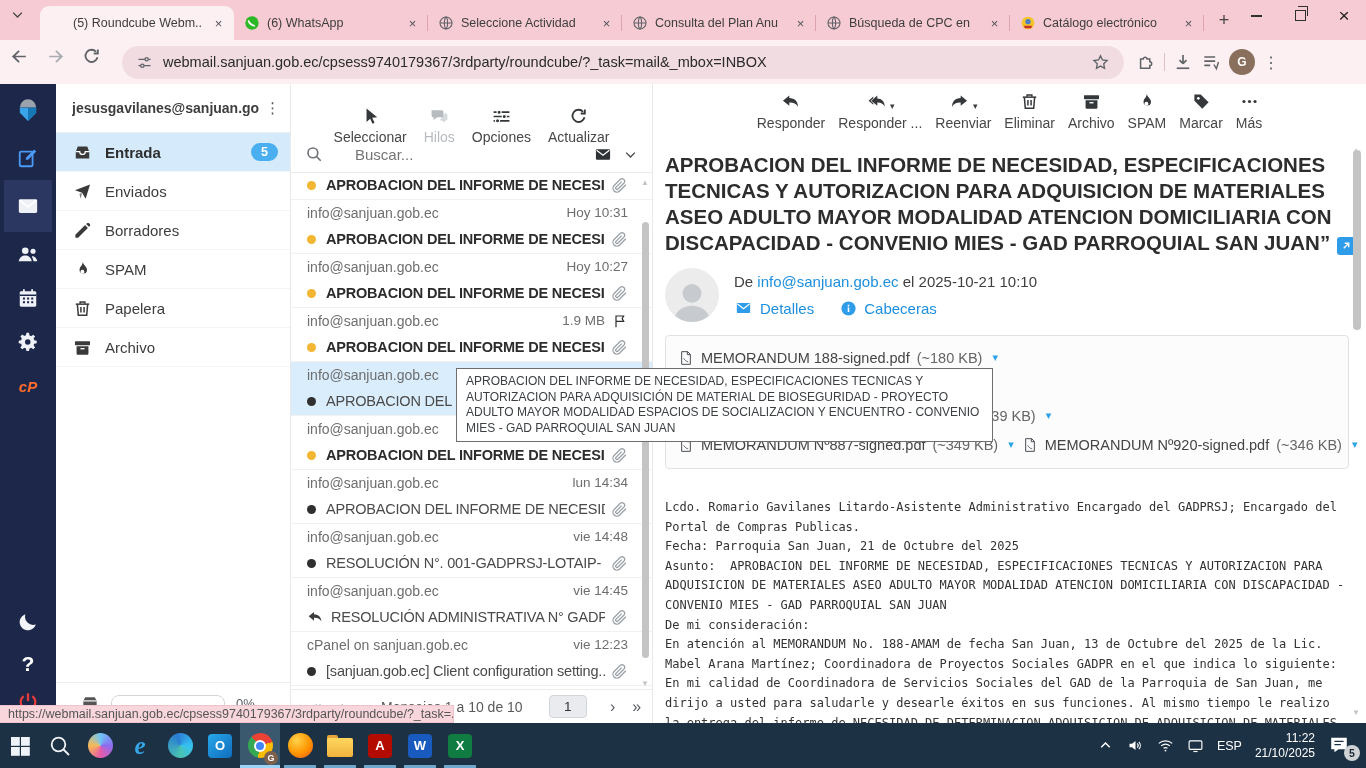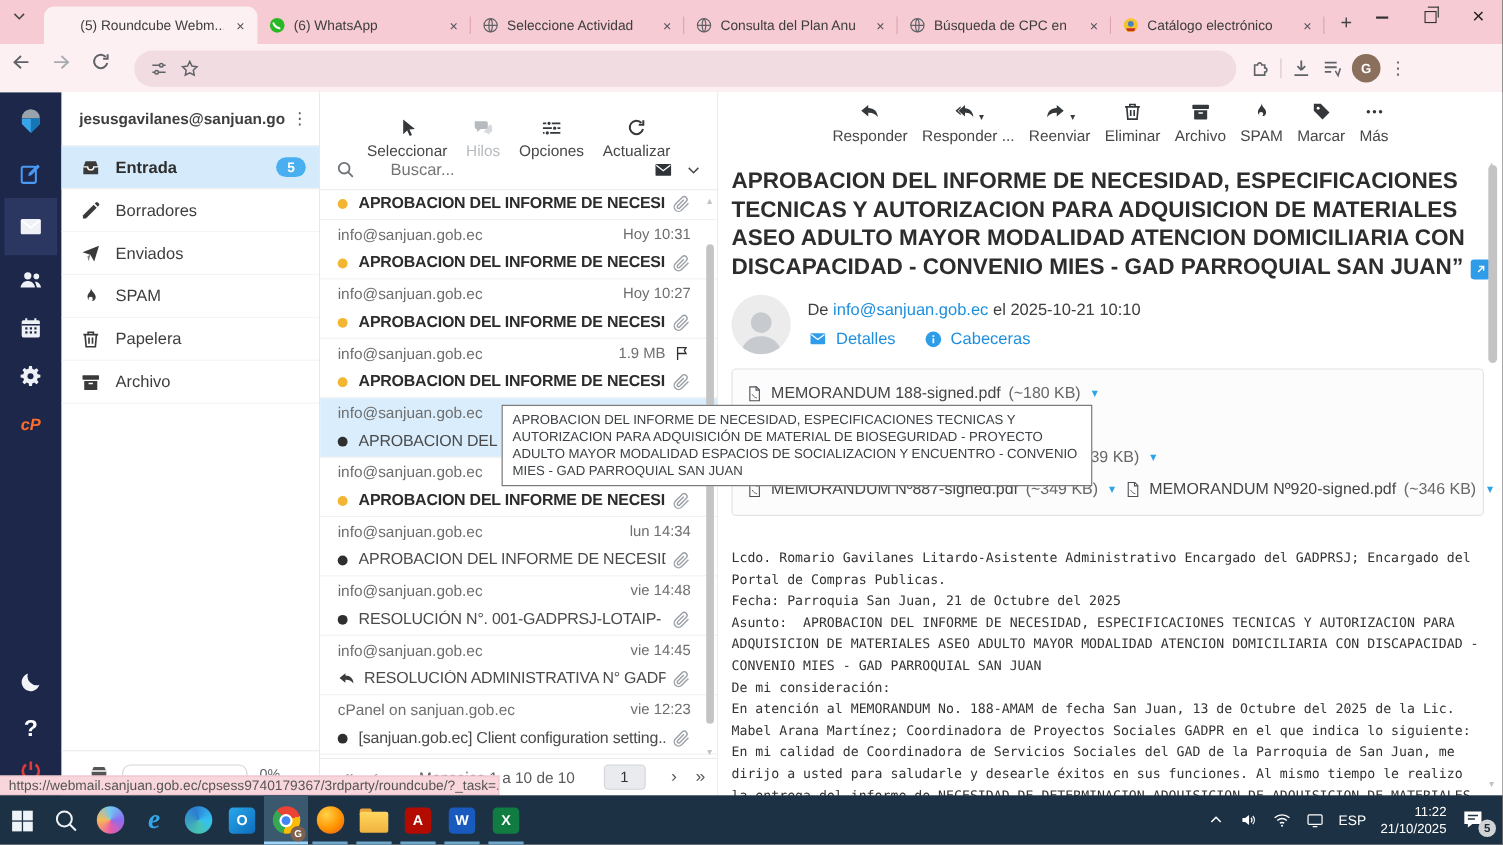--- a/index.html
+++ b/index.html
@@ -301,20 +301,21 @@
           </svg>
         </span></div>
     <div class="urlbar">
       <span class="i tuneic">
           <svg viewBox="0 0 24 24" fill="none" stroke="currentColor" stroke-width="1.9">
             <path d="M3.5 7.5h9M17.5 7.5h3M3.5 16.5h3M11.5 16.5h9"></path>
             <circle cx="15" cy="7.5" r="2.3"></circle>
             <circle cx="9" cy="16.5" r="2.3"></circle>
           </svg>
         </span>
+      <span class="url-text">webmail.sanjuan.gob.ec/cpsess9740179367/3rdparty/roundcube/?_task=mail&amp;_mbox=INBOX</span>
       <span class="i staric">
           <svg viewBox="0 0 24 24" fill="none" stroke="currentColor" stroke-width="1.7">
             <path d="M12 3.6l2.5 5.2 5.8.8-4.2 4 1 5.8L12 16.6l-5.1 2.8 1-5.8-4.2-4 5.8-.8z"></path>
           </svg>
         </span>
     </div>
     <div class="nav-right">
       <span class="i">
           <svg viewBox="0 0 24 24" fill="none" stroke="currentColor" stroke-width="1.8">
             <path d="M5.5 8.5h3.2a2.3 2.3 0 1 1 4.6 0h3.2v3.2a2.3 2.3 0 1 1 0 4.6v3.2H5.5z"></path>
@@ -432,34 +433,34 @@
                 <path d="M3.5 11L6 4.5h12L20.5 11v8.5h-17z"></path>
                 <path d="M3.5 11h5a3.5 3.5 0 0 0 7 0h5" fill="none" stroke="#fff" stroke-width="1.6"></path>
               </svg>
             </span>
             <span>Entrada</span>
             <span class="fbadge">5</span>
           </div>
           <div class="folder">
             <span class="i">
               <svg viewBox="0 0 24 24" fill="currentColor">
+                <path d="M2.5 10.5L21.5 3l-5.5 18-4.5-7.5z"></path>
+                <path d="M11.5 13.5L9.5 21l-1.3-6z" opacity=".65"></path>
+              </svg>
+            </span>
+            <span>Enviados</span>
+          </div>
+          <div class="folder">
+            <span class="i">
+              <svg viewBox="0 0 24 24" fill="currentColor">
                 <path d="M3 17.5V21h3.5L18.8 8.7l-3.5-3.5z"></path>
                 <path d="M16.6 3.9l3.5 3.5 1.2-1.2a1.7 1.7 0 0 0 0-2.4l-1.1-1.1a1.7 1.7 0 0 0-2.4 0z"></path>
               </svg>
             </span>
             <span>Borradores</span>
-          </div>
-          <div class="folder">
-            <span class="i">
-              <svg viewBox="0 0 24 24" fill="currentColor">
-                <path d="M2.5 10.5L21.5 3l-5.5 18-4.5-7.5z"></path>
-                <path d="M11.5 13.5L9.5 21l-1.3-6z" opacity=".65"></path>
-              </svg>
-            </span>
-            <span>Enviados</span>
           </div>
           <div class="folder">
             <span class="i">
               <svg viewBox="0 0 24 24" fill="currentColor">
                 <path d="M12 2c1.2 4.5-3.7 6.2-3.7 10.2a4.7 4.7 0 0 0 9.4.4C17.7 8.6 13.3 7 12 2z"></path>
                 <circle cx="11.9" cy="14.8" r="2.5" fill="#fff"></circle>
               </svg>
             </span>
             <span>SPAM</span>
           </div>

